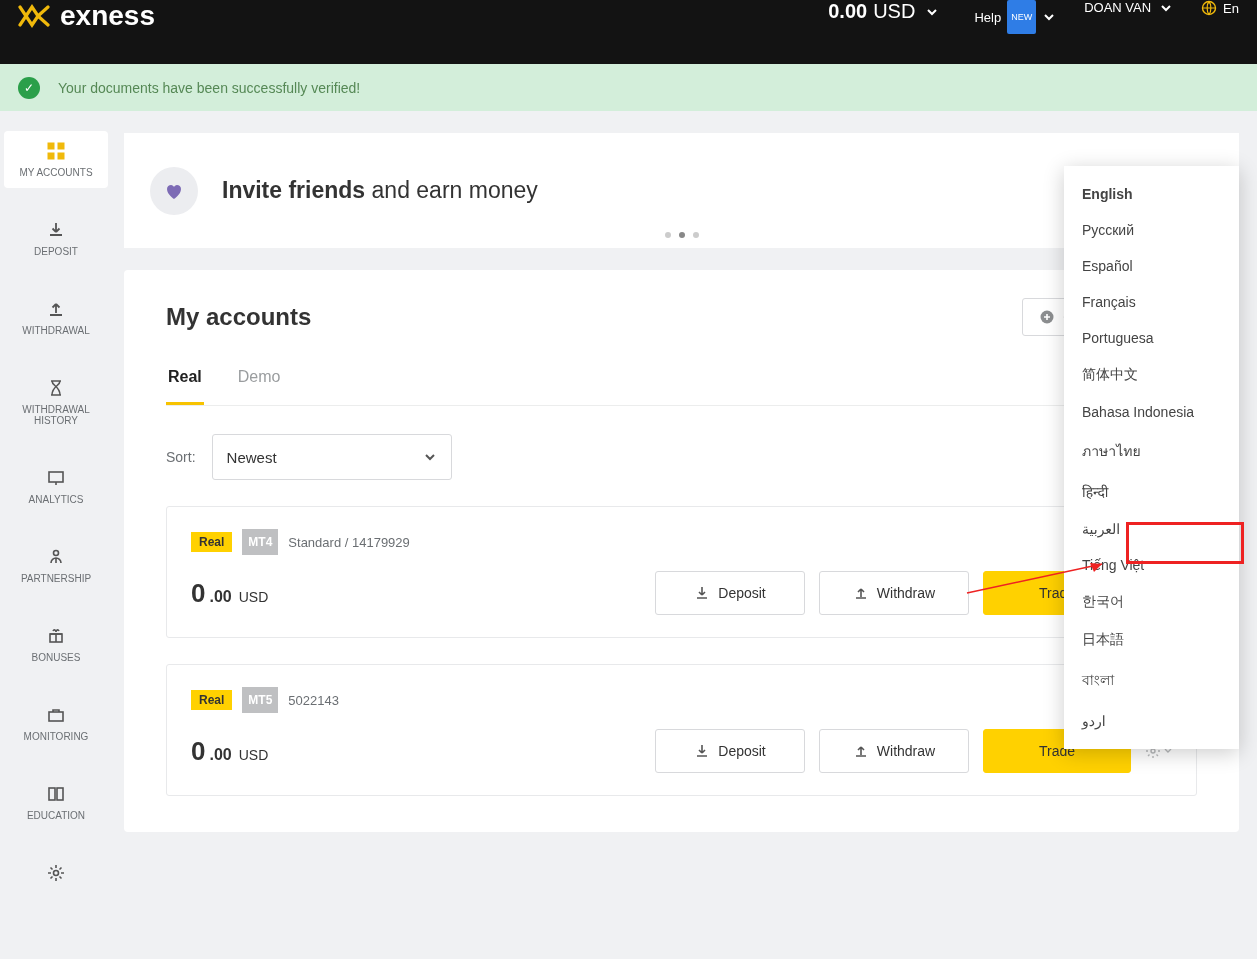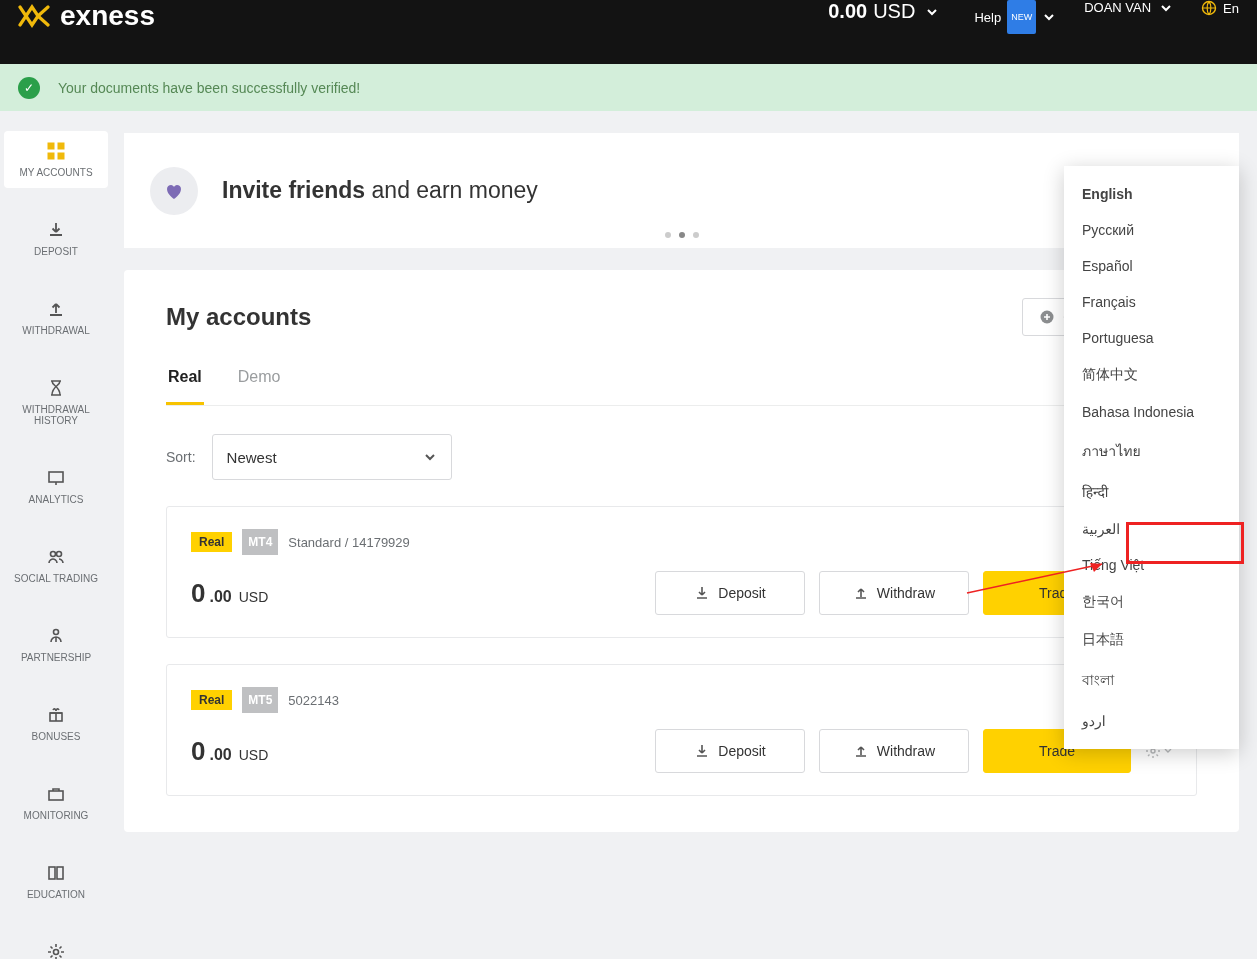--- a/index.html
+++ b/index.html
@@ -138,28 +138,20 @@
     </div>
     <div class="side-item">
       <svg width="20" height="20" viewBox="0 0 20 20">
           <rect x="3" y="4" width="14" height="10" stroke="#555" stroke-width="1.6" fill="none"></rect>
           <path d="M10 14v3" stroke="#555" stroke-width="1.6"></path>
         </svg>
       <span>ANALYTICS</span>
     </div>
     <div class="side-item">
       <svg width="20" height="20" viewBox="0 0 20 20">
-          <circle cx="7" cy="7" r="2.5" stroke="#555" stroke-width="1.6" fill="none"></circle>
-          <circle cx="13" cy="7" r="2.5" stroke="#555" stroke-width="1.6" fill="none"></circle>
-          <path d="M3 16c0-3 3-4 4-4s4 1 4 4M13 12c1 0 4 1 4 4" stroke="#555" stroke-width="1.6" fill="none"></path>
-        </svg>
-      <span>SOCIAL TRADING</span>
-    </div>
-    <div class="side-item">
-      <svg width="20" height="20" viewBox="0 0 20 20">
           <circle cx="10" cy="6" r="2.5" stroke="#555" stroke-width="1.6" fill="none"></circle>
           <path d="M5 16c0-3 2.5-5 5-5s5 2 5 5M10 11v5" stroke="#555" stroke-width="1.6" fill="none"></path>
         </svg>
       <span>PARTNERSHIP</span>
     </div>
     <div class="side-item">
       <svg width="20" height="20" viewBox="0 0 20 20">
           <rect x="4" y="8" width="12" height="8" stroke="#555" stroke-width="1.6" fill="none"></rect>
           <path d="M4 8h12M10 8v8M7 5c1-2 3-1 3 1M13 5c-1-2-3-1-3 1" stroke="#555" stroke-width="1.6" fill="none"></path>
         </svg>

